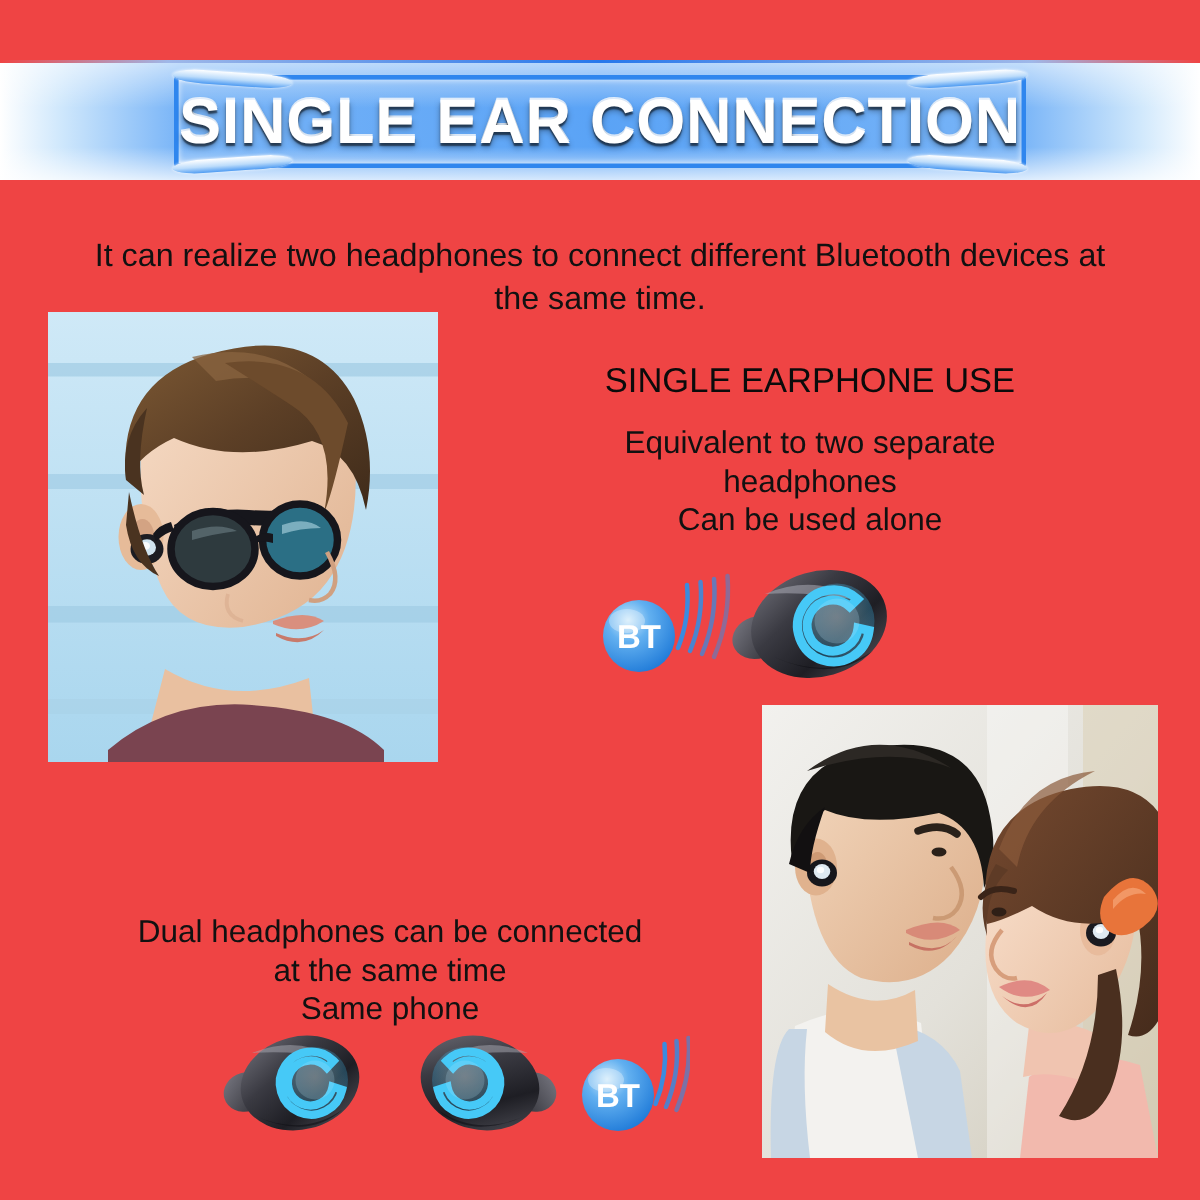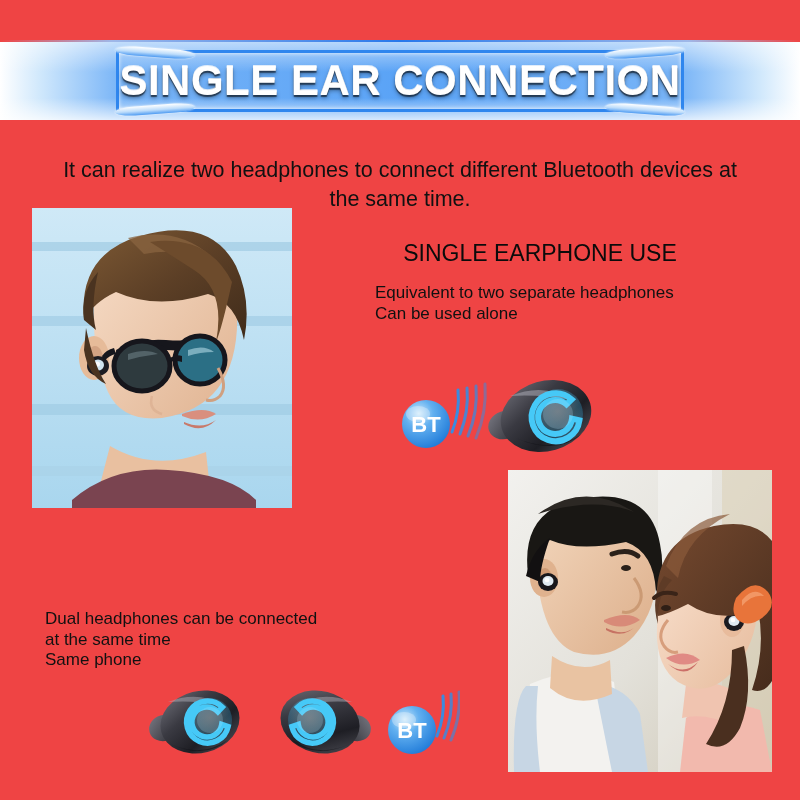--- a/index.html
+++ b/index.html
@@ -77,21 +77,21 @@
   .photo { position: absolute; overflow: hidden; background: #e9f3fb; }
   .photo-man { left: 32px; top: 208px; width: 260px; height: 300px; }
   .photo-couple { left: 508px; top: 470px; width: 264px; height: 302px; }
 
   
   .sec-head {
     position: absolute; font-size: 23px; font-weight: normal; color: #0b0b0b;
     text-align: center; white-space: nowrap;
   }
   .sec-body {
-    position: absolute; font-size: 17px; color: #111; text-align: left;
+    position: absolute; font-size: 21px; color: #111; text-align: center;
     line-height: 1.22;
   }
   .single-head { left: 390px; top: 240px; width: 300px; }
   .single-body { left: 375px; top: 283px; width: 330px; }
   .dual-head { left: 60px; top: 555px; width: 400px; }
   .dual-body { left: 45px; top: 595px; width: 430px; }
 
   
   .gfx { position: absolute; }
   .gfx-single { left: 398px; top: 372px; width: 200px; height: 86px; }

